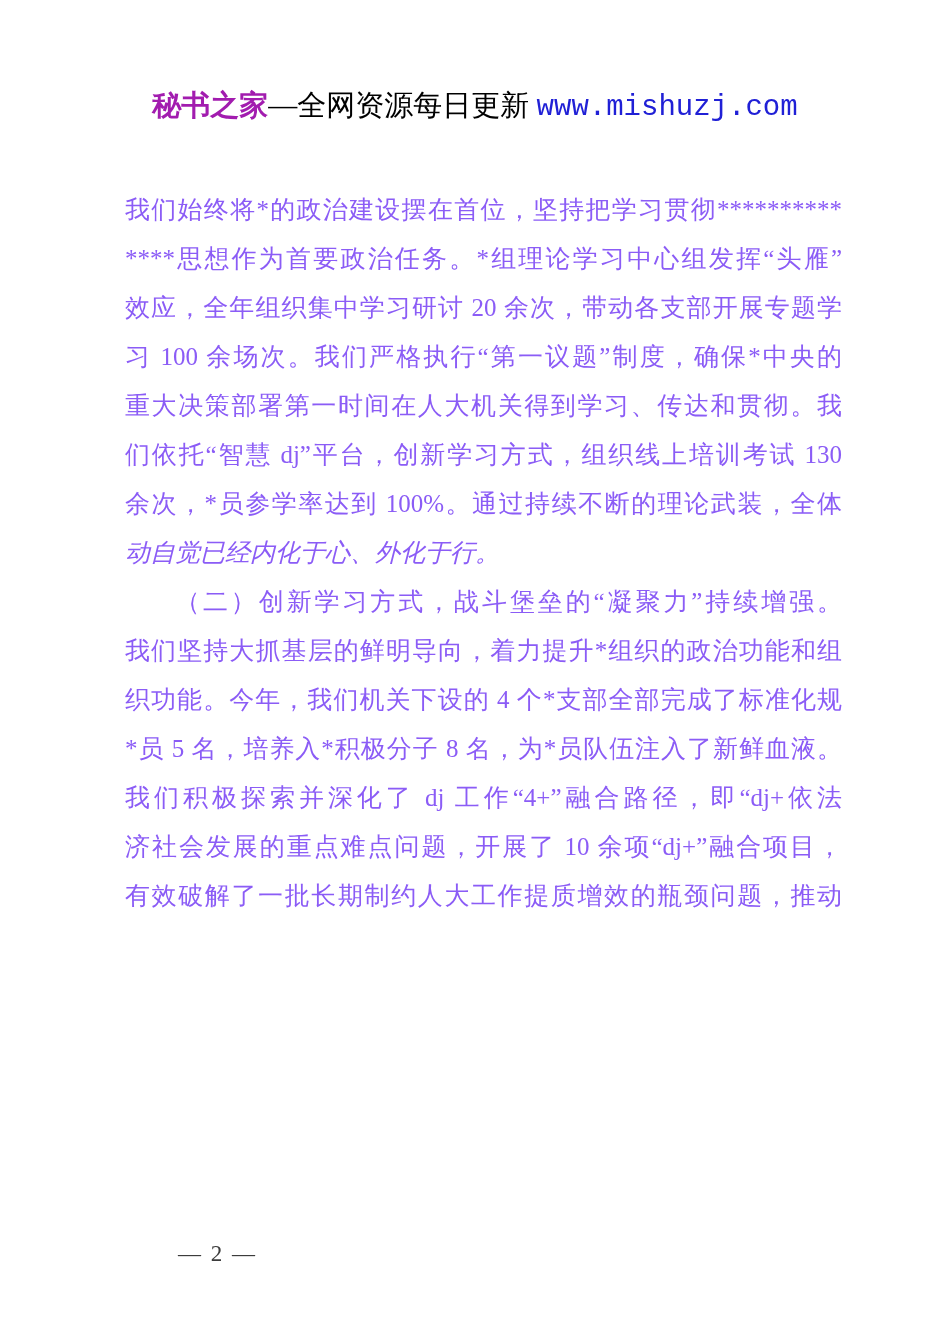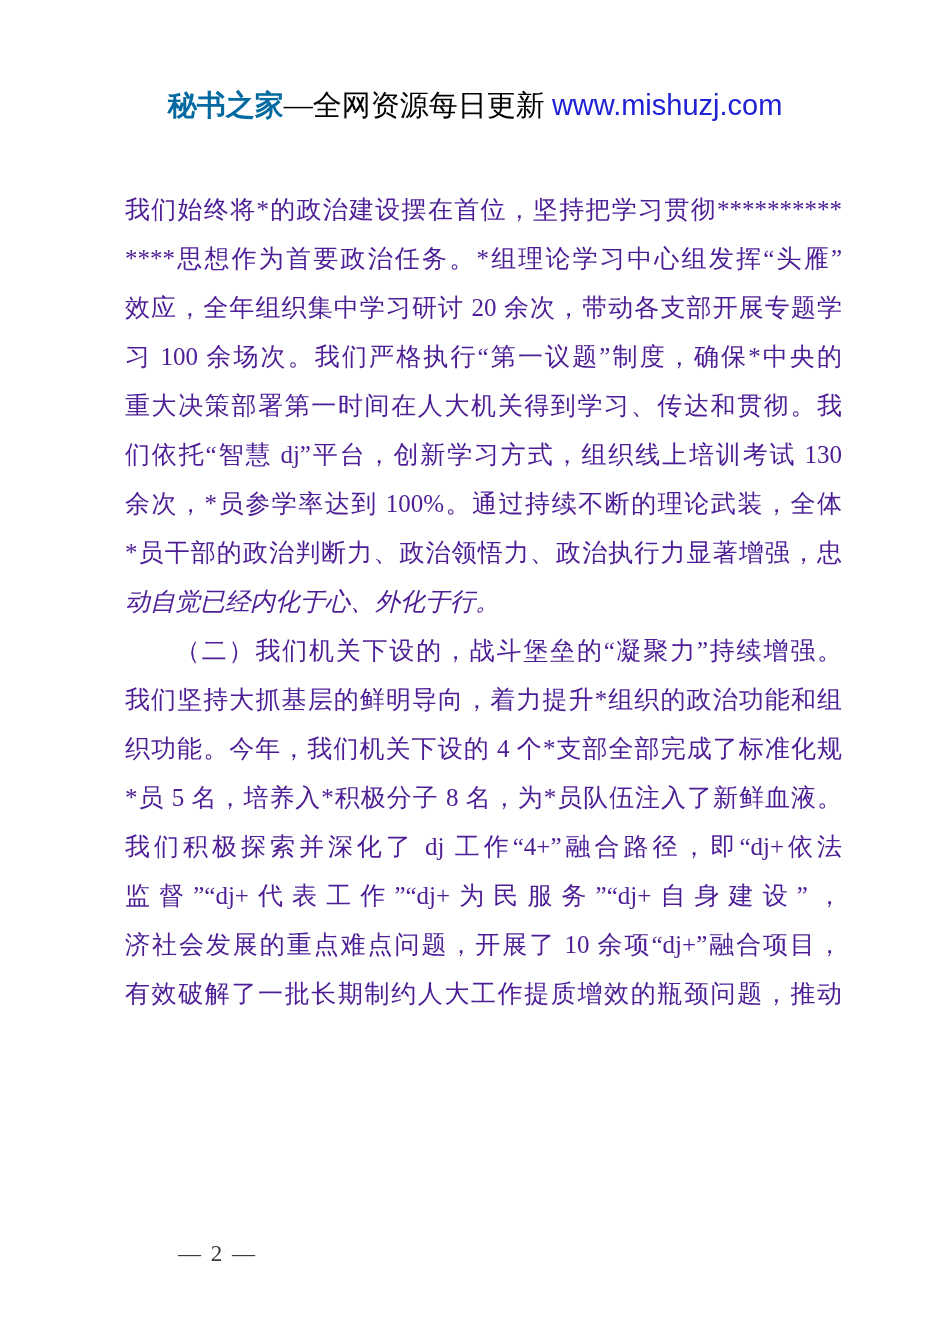--- a/index.html
+++ b/index.html
@@ -30,33 +30,33 @@
   .brand {
     font-weight: bold;
     color: #e80000;
   }
   .tagline {
     color: #000000;
     text-align: right;
   }
   .url {
     color: #2020d6;
-    font-family: Liberation Sans, sans-serif;
+    font-family: Liberation Mono, monospace;
   }
   .body-text {
     position: absolute;
     top: 185px;
     left: 125px;
     width: 717px;
   }
   .doc-line {
     height: 49px;
     line-height: 49px;
     font-size: 25px;
-    color: #4c1d95;
+    color: #8b5cf6;
     text-align: justify;
     text-align-last: justify;
     text-justify: distribute;
   }
   .doc-line.last {
     text-align-last: left;
     font-style: italic;
   }
   .doc-line.indent {
     text-indent: 2em;
@@ -73,37 +73,35 @@
     color: #3c3c3c;
     letter-spacing: 2px;
     font-family: "Liberation Serif", "DejaVu Serif", serif;
   }
 </style>
 </head>
 <body>
 
 <div class="page">
 
-  <div class="header"><span class="brand" style="color: #0369a1;">秘书之家</span><span class="tagline">—全网资源每日更新 </span><span class="url" style="color: rgb(32, 32, 214);">www.mishuzj.com</span></div>
+  <div class="header"><span class="brand" style="color: #a21caf;">秘书之家</span><span class="tagline">—全网资源每日更新 </span><span class="url" style="color: rgb(32, 32, 214);">www.mishuzj.com</span></div>
 
   <div class="body-text" id="doc-body">
       <div class="doc-line"><span>我们始终将*的政治建设摆在首位，坚持把学习贯彻**********</span></div>
       <div class="doc-line"><span>****思想作为首要政治任务。*组理论学习中心组发挥“头雁”</span></div>
       <div class="doc-line"><span>效应，全年组织集中学习研讨 20 余次，带动各支部开展专题学</span></div>
       <div class="doc-line"><span>习 100 余场次。我们严格执行“</span><span class="bold">第一</span><span>议题”制度，确保*中央的</span></div>
       <div class="doc-line"><span>重大决策部署</span><span class="bold">第一</span><span>时间在人大机关得到学习、传达和贯彻。我</span></div>
       <div class="doc-line"><span>们依托“智慧 dj”平台，创新学习方式，组织线上培训考试 130</span></div>
       <div class="doc-line"><span>余次，*员参学率达到 100%。通过持续不断的理论武装，全体</span></div>
-      <div class="doc-line"><span>*员干部的政治判断力、政治领悟力、政治执行力显著增强，忠</span></div>
       <div class="doc-line last"><span>动自觉已经内化于心、外化于行。</span></div>
-      <div class="doc-line indent"><span>（二）我们机关下设的，战斗堡垒的“凝聚力”持续增强。</span></div>
+      <div class="doc-line indent"><span>（二）创新学习方式，战斗堡垒的“凝聚力”持续增强。</span></div>
       <div class="doc-line"><span>我们坚持大抓基层的鲜明导向，着力提升*组织的政治功能和组</span></div>
       <div class="doc-line"><span>织功能。今年，我们机关下设的 4 个*支部全部完成了标准化规</span></div>
       <div class="doc-line"><span>*员 5 名，培养入*积极分子 8 名，为*员队伍注入了新鲜血液。</span></div>
       <div class="doc-line"><span>我们积极探索并深化了 dj 工作“4+”融合路径，即“dj+依法</span></div>
-      <div class="doc-line"><span>监督”“dj+代表工作”“dj+为民服务”“dj+自身建设”，</span></div>
       <div class="doc-line"><span>济社会发展的重点难点问题，开展了 10 余项“dj+”融合项目，</span></div>
       <div class="doc-line"><span>有效破解了一批长期制约人大工作提质增效的瓶颈问题，推动</span></div>
     </div>
 
   <div class="footer"><span>— 2 —</span></div>
 
 </div>
 
 </body></html>

